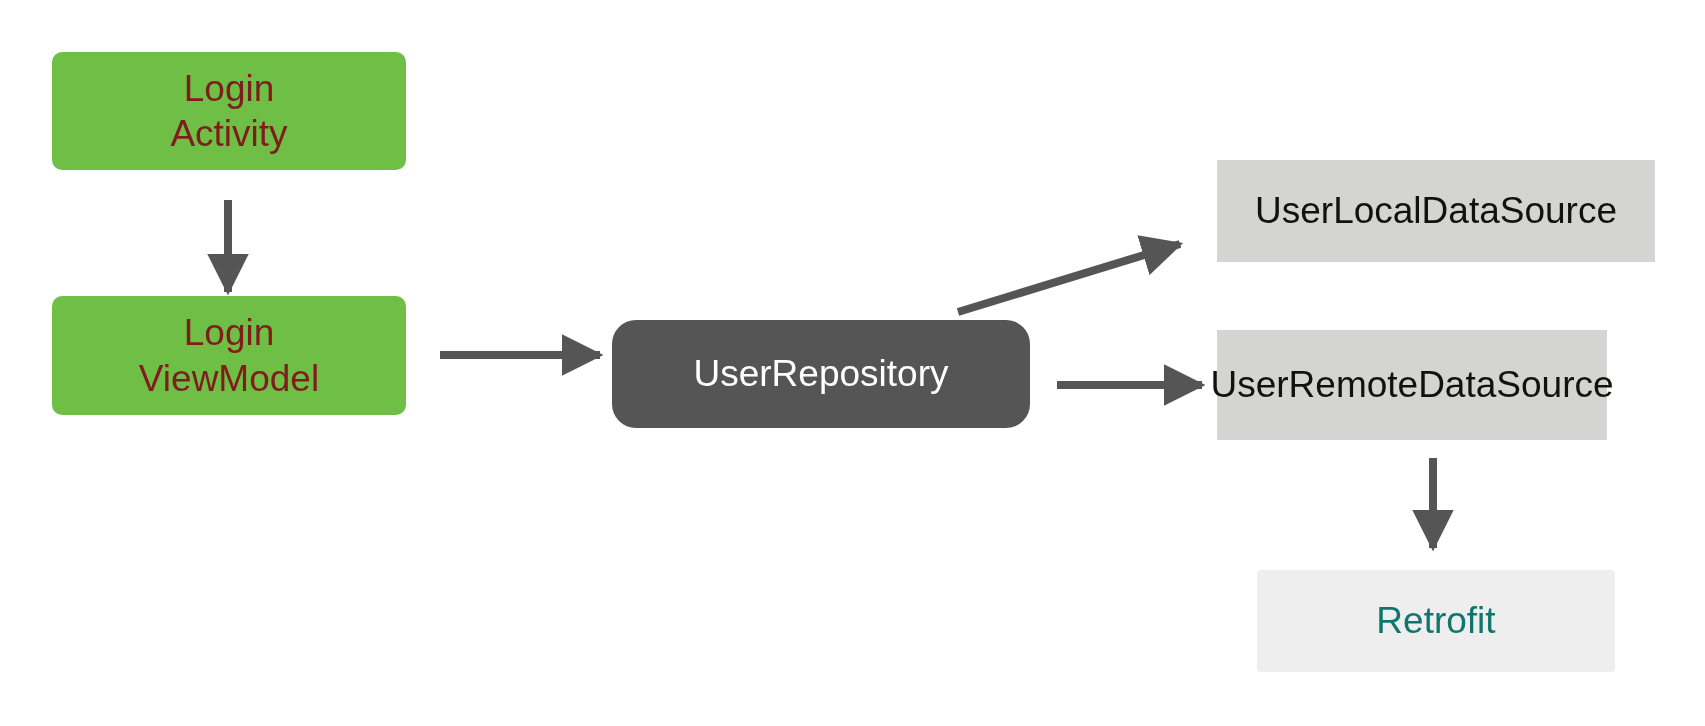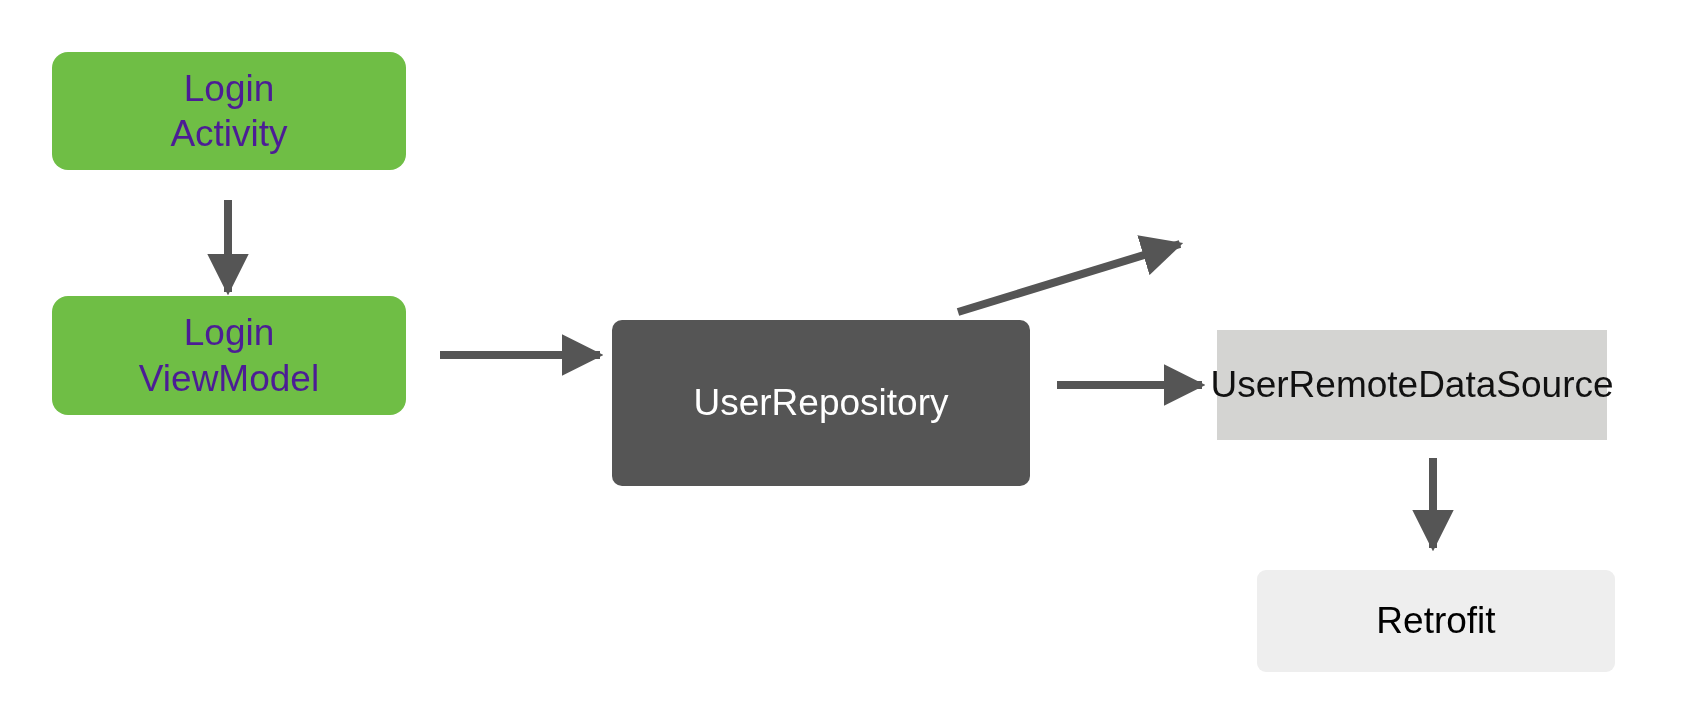--- a/index.html
+++ b/index.html
@@ -23,40 +23,40 @@
     display: flex;
     align-items: center;
     justify-content: center;
     text-align: center;
     box-sizing: border-box;
     line-height: 1.22;
     white-space: pre-line;
   }
   .node-green {
     background: #6fbe45;
-    color: #4c1d95;
-    border-radius: 16px;
+    color: #7f1d1d;
+    border-radius: 10px;
     font-size: 37px;
   }
   .node-dark {
     background: #555555;
     color: #ffffff;
     border-radius: 10px;
     font-size: 37px;
   }
   .node-gray {
     background: #d4d4d2;
     color: #111111;
     border-radius: 0;
     font-size: 37px;
   }
   .node-lightgray {
     background: #eeeeee;
-    color: #000000;
-    border-radius: 9px;
+    color: #0f766e;
+    border-radius: 4px;
     font-size: 37px;
   }
   .edge-layer {
     position: absolute;
     left: 0;
     top: 0;
     width: 1705px;
     height: 726px;
     pointer-events: none;
   }
@@ -97,24 +97,27 @@
   <div class="node node-green" style="left:52px; top:52px; width:354px; height:118px;">
     <span>Login
 Activity</span>
   </div>
 
   <div class="node node-green" style="left:52px; top:296px; width:354px; height:119px;">
     <span>Login
 ViewModel</span>
   </div>
 
-  <div class="node node-dark" style="left:612px; top:320px; width:418px; height:166px;">
+  <div class="node node-dark" style="left:612px; top:320px; width:418px; height:108px;border-radius:24px;">
     <span>UserRepository</span>
   </div>
 
+  <div class="node node-gray" style="left:1217px; top:160px; width:438px; height:102px;">
+    <span>UserLocalDataSource</span>
+  </div>
 
   <div class="node node-gray" style="left:1217px; top:330px; width:390px; height:110px;">
     <span>UserRemoteDataSource</span>
   </div>
 
   <div class="node node-lightgray" style="left:1257px; top:570px; width:358px; height:102px;">
     <span>Retrofit</span>
   </div>
 
 </div>

